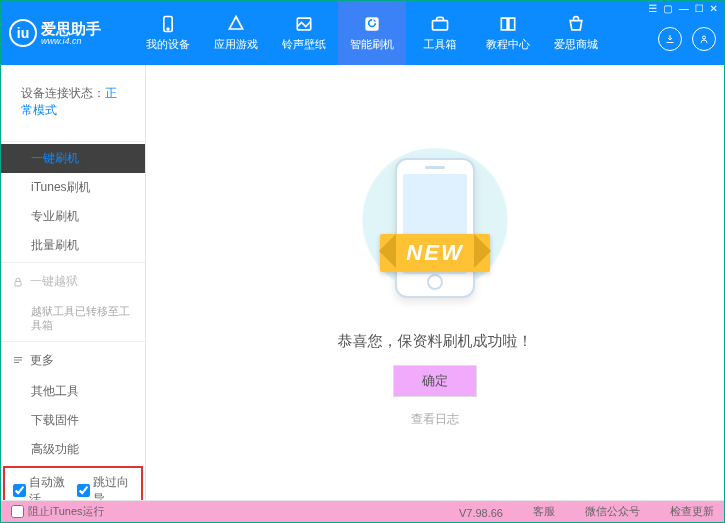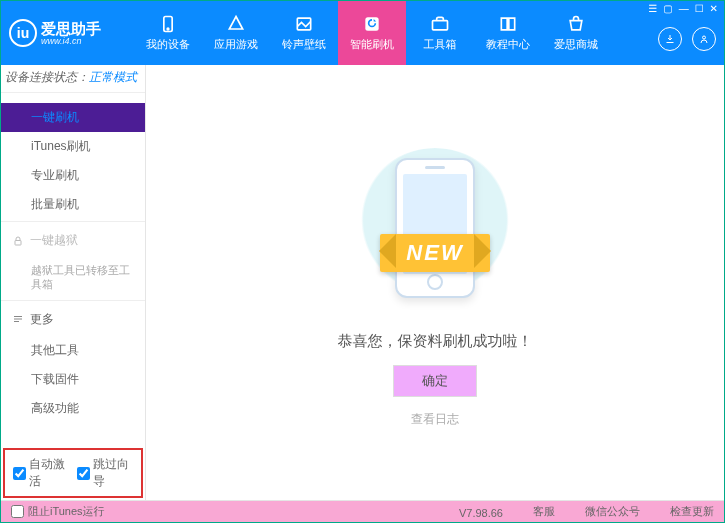--- a/index.html
+++ b/index.html
@@ -4,34 +4,34 @@
 <style>
   * { margin: 0; padding: 0; box-sizing: border-box; }
   body { font-family: "Microsoft YaHei", Arial, sans-serif; font-size: 12px; background: #fff; width: 725px; height: 523px; overflow: hidden; border: 1px solid #0a8; }
   .header { background: #0b8bff; height: 64px; display: flex; align-items: center; padding: 0 8px; color: #fff; position: relative; }
   .logo-block { display: flex; align-items: center; width: 125px; }
   .logo-circle { width: 28px; height: 28px; border: 2px solid #fff; border-radius: 50%; display: flex; align-items: center; justify-content: center; font-weight: bold; margin-right: 4px; font-size: 14px; }
   .logo-text { font-size: 15px; font-weight: bold; line-height: 1; }
   .logo-url { font-size: 9px; opacity: .9; font-style: italic; }
   .nav { display: flex; height: 100%; }
   .nav-item { width: 68px; display: flex; flex-direction: column; align-items: center; justify-content: center; cursor: pointer; font-size: 11px; }
-  .nav-item.active { background: #ec4899; }
+  .nav-item.active { background: #3b82f6; }
   .nav-icon { width: 20px; height: 20px; margin-bottom: 3px; }
   .titlebar-icons { position: absolute; top: 2px; right: 6px; display: flex; gap: 6px; font-size: 10px; }
   .titlebar-icons span { cursor: pointer; }
   .header-right-icons { margin-left: auto; display: flex; gap: 10px; align-items: center; margin-top: 12px; }
   .circle-btn { width: 24px; height: 24px; border: 1.5px solid #fff; border-radius: 50%; display: flex; align-items: center; justify-content: center; cursor: pointer; }
   .body { display: flex; height: calc(100% - 64px - 22px); }
   .sidebar { width: 145px; border-right: 1px solid #e5e5e5; display: flex; flex-direction: column; font-size: 12px; overflow: hidden; }
-  .status-row { padding: 4px; color: #666; font-style: italic; }
+  .status-row { padding: 20px; color: #666; }
   .status-val { color: #0b8bff; }
   .section-head { display: flex; align-items: center; padding: 8px; color: #666; gap: 6px; border-left: 3px solid transparent; }
   .section-head.active-head { color: #0b8bff; border-left: 3px solid #0b8bff; }
   .sub-item { padding: 6px 8px 6px 30px; color: #666; cursor: pointer; }
-  .sub-item.active { color: #0b8bff; background: #4c1d95; margin-top: 8px; }
+  .sub-item.active { color: #0b8bff; background: #404040; }
   .sub-note { color: #aaa; font-size: 11px; line-height: 1.3; }
   .divider { border: none; border-top: 1px solid #eee; margin: 2px 0; }
   .checkbox-row { padding: 6px 8px; display: flex; gap: 8px; color: #666; border: 2px solid #d33; margin: 2px; }
   .checkbox-row label { display: flex; align-items: center; gap: 3px; cursor: pointer; }
   .main { flex: 1; display: flex; flex-direction: column; align-items: center; justify-content: center; gap: 14px; position: relative; }
   .phone-illus { width: 200px; height: 180px; position: relative; display: flex; align-items: center; justify-content: center; }
   .phone-circle { width: 160px; height: 160px; background: radial-gradient(circle at 50% 45%, #dff5f8 60%, transparent 62%); border-radius: 50%; position: absolute; }
   .phone { width: 80px; height: 140px; background: #fff; border: 2px solid #cde; border-radius: 12px; position: relative; z-index: 1; box-shadow: 0 4px 8px rgba(0,0,0,.1); }
   .phone::before { content: ''; position: absolute; top: 6px; left: 50%; transform: translateX(-50%); width: 20px; height: 3px; background: #cde; border-radius: 2px; }
   .phone::after { content: ''; position: absolute; bottom: 6px; left: 50%; transform: translateX(-50%); width: 12px; height: 12px; border: 2px solid #cde; border-radius: 50%; }

